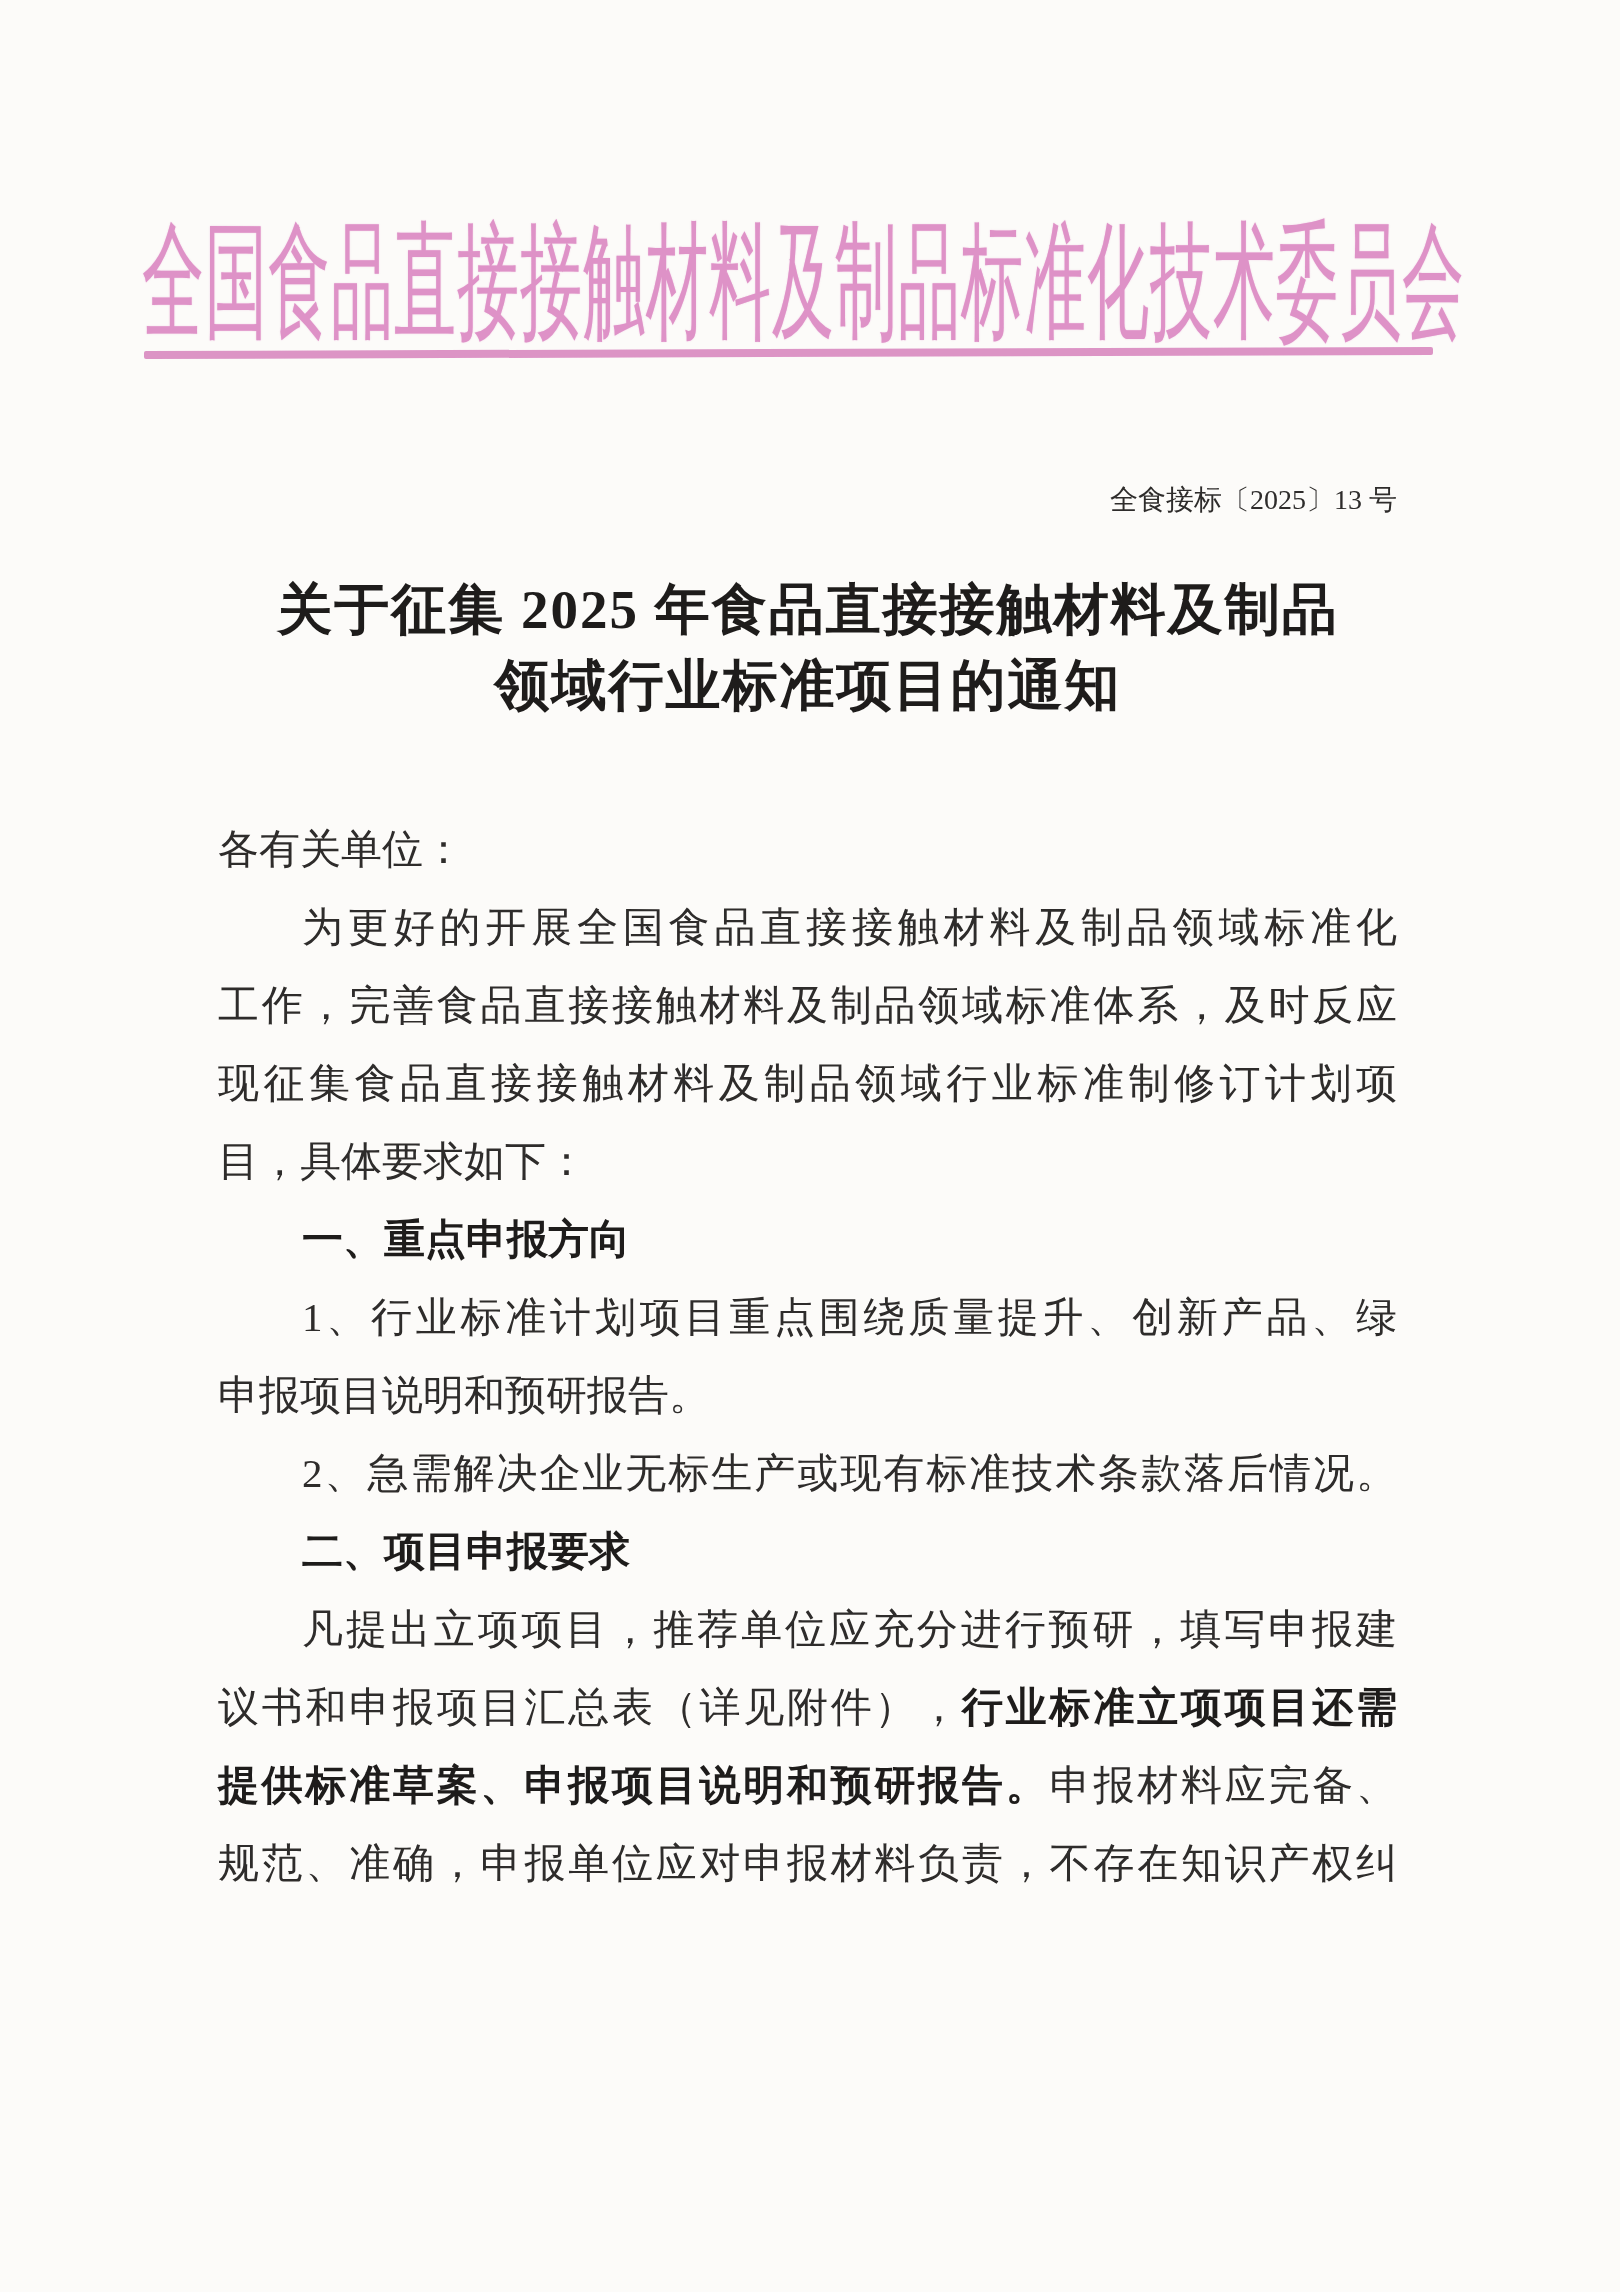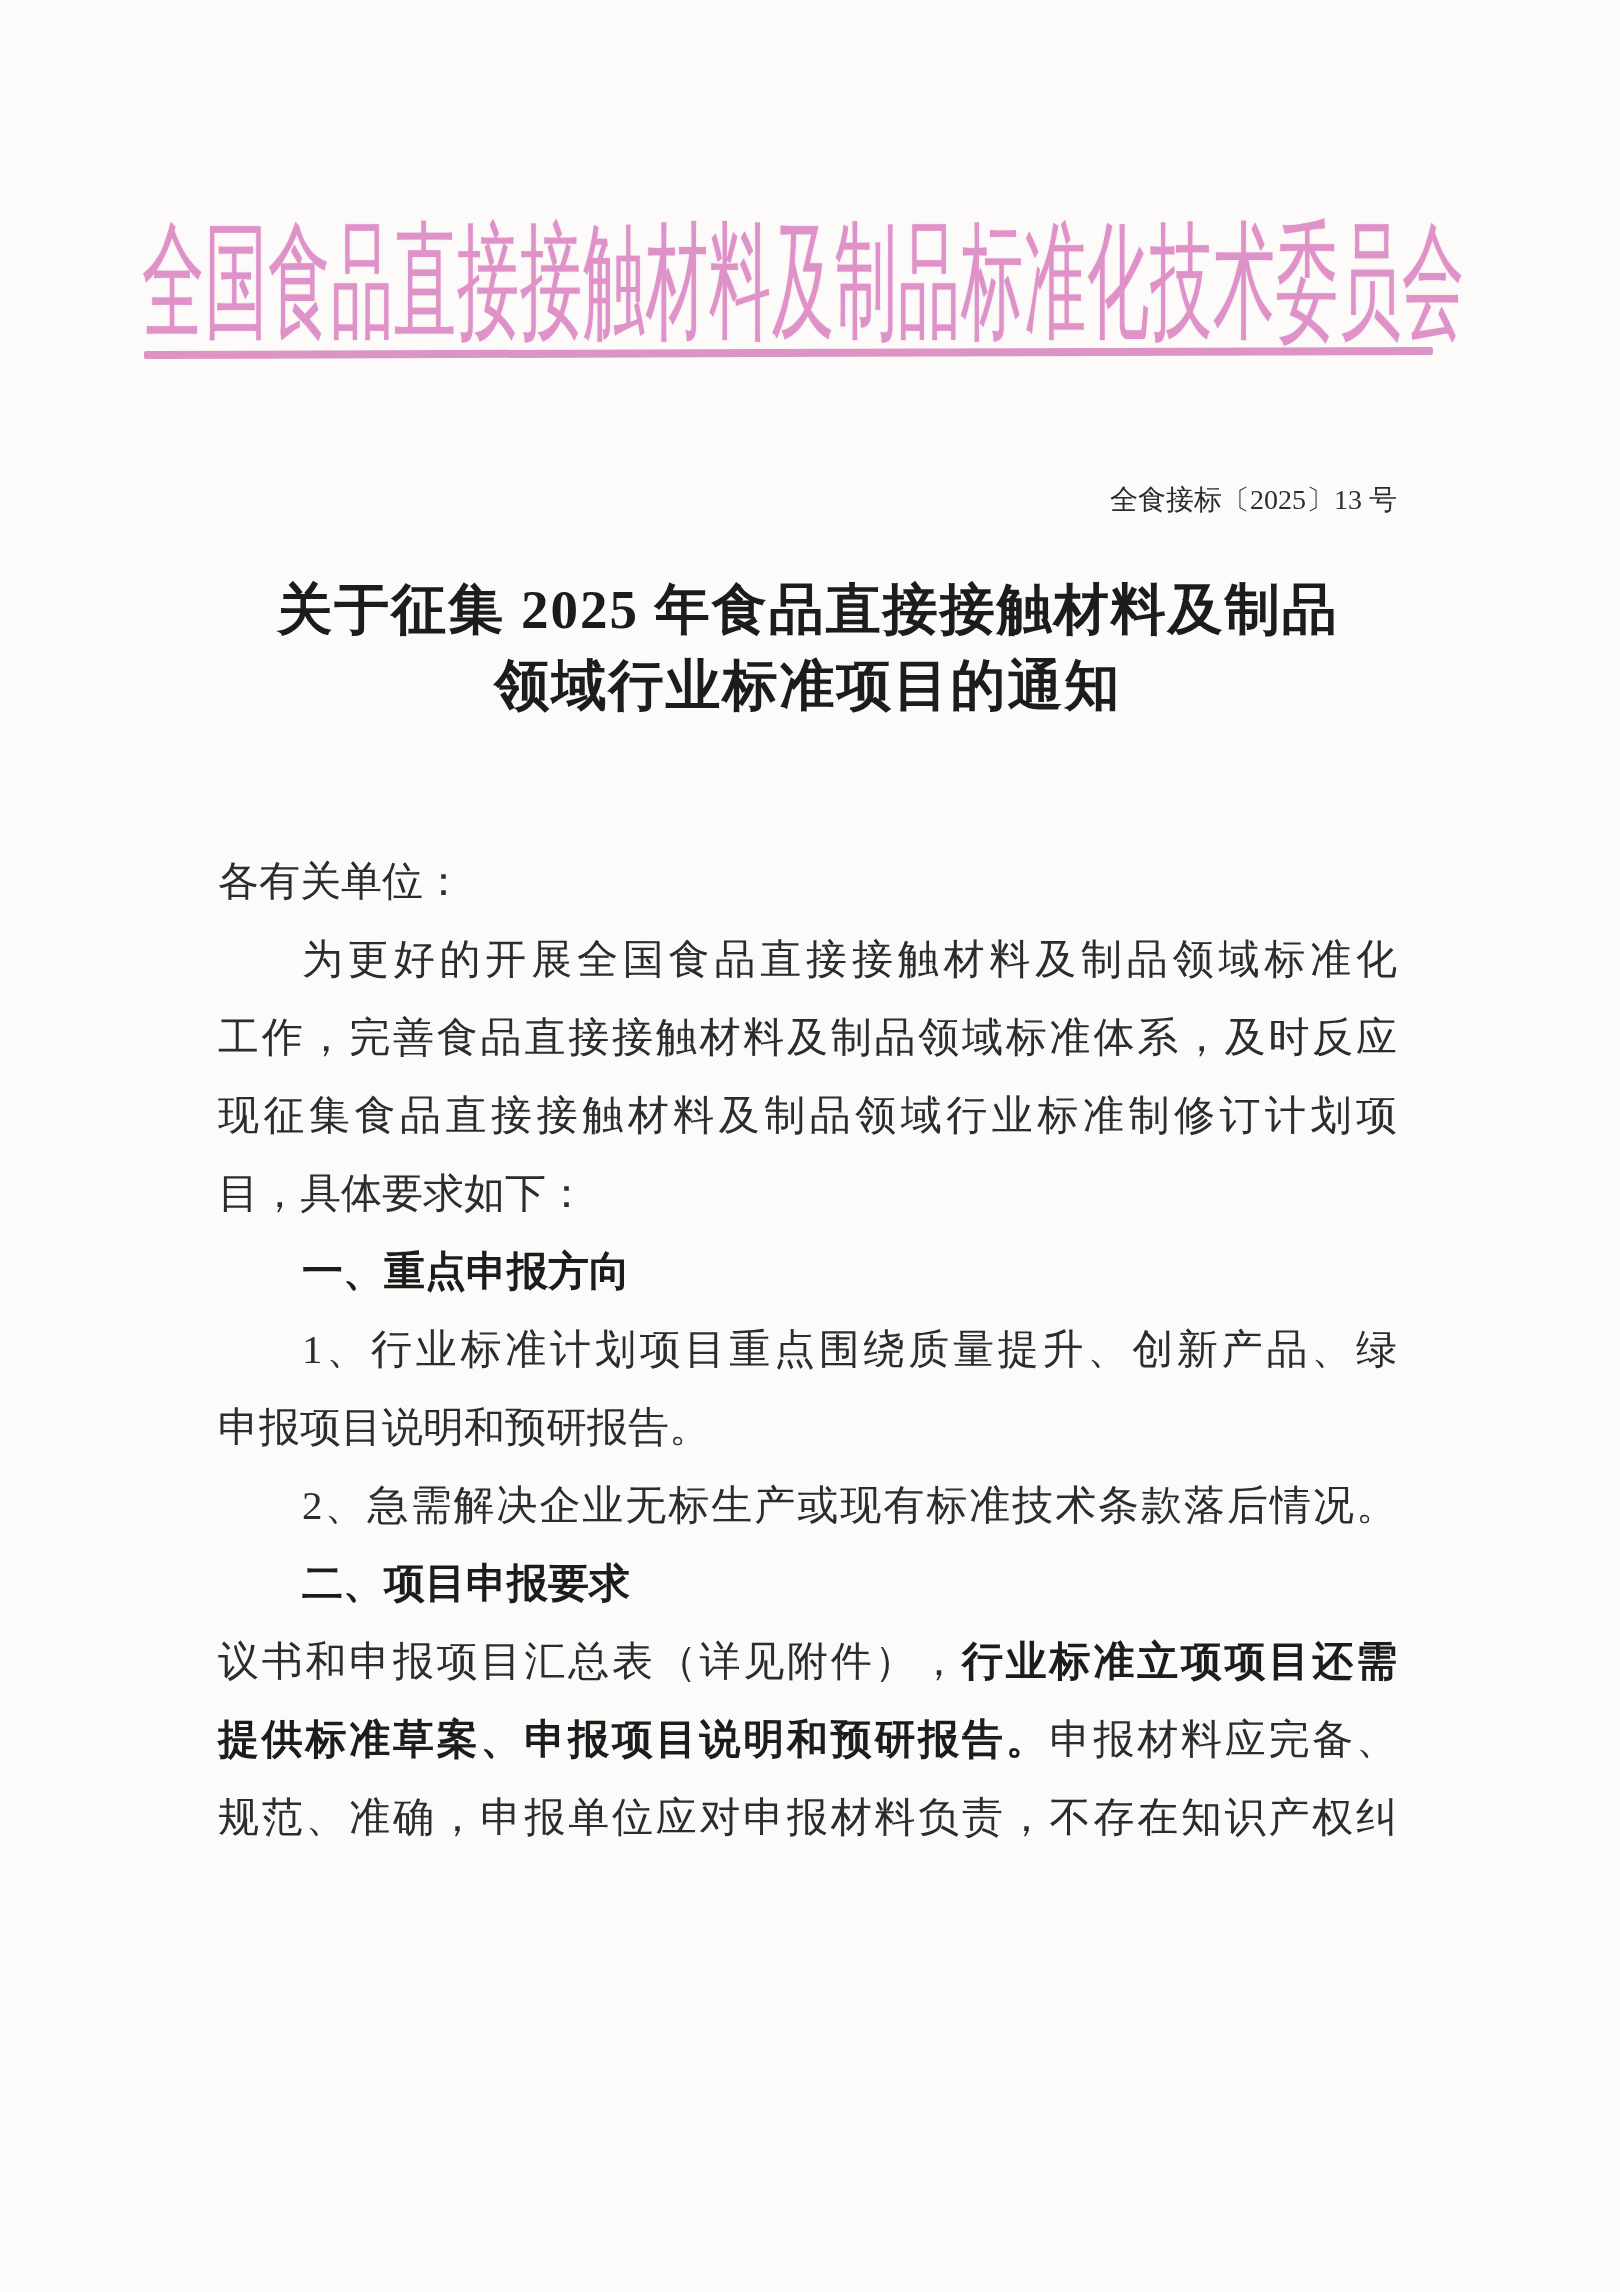--- a/index.html
+++ b/index.html
@@ -67,21 +67,21 @@
     width: 1264px;
     text-align: center;
     font-size: 55px;
     line-height: 76px;
     font-weight: 700;
     letter-spacing: 2px;
     color: var(--ink-dark);
   }
   .body-text {
     position: absolute;
-    top: 842px;
+    top: 810px;
     left: 218px;
     width: 1179px;
     font-size: 41px;
     color: var(--ink);
   }
   .bline {
     height: 78px;
     line-height: 78px;
     white-space: nowrap;
     text-align: left;
@@ -114,19 +114,20 @@
       <div class="bline"><span>各有关单位：</span></div>
       <div class="bline indent fill"><span>为更好的开展全国食品直接接触材料及制品领域标准化</span></div>
       <div class="bline fill"><span>工作，完善食品直接接触材料及制品领域标准体系，及时反应</span></div>
       <div class="bline fill"><span>现征集食品直接接触材料及制品领域行业标准制修订计划项</span></div>
       <div class="bline"><span>目，具体要求如下：</span></div>
       <div class="bline indent"><span class="bold">一、重点申报方向</span></div>
       <div class="bline indent fill"><span>1、行业标准计划项目重点围绕质量提升、创新产品、绿</span></div>
       <div class="bline"><span>申报项目说明和预研报告。</span></div>
       <div class="bline indent fill"><span>2、急需解决企业无标生产或现有标准技术条款落后情况。</span></div>
       <div class="bline indent"><span class="bold">二、项目申报要求</span></div>
+      <div class="bline indent fill"><span>凡提出立项项目，推荐单位应充分进行预研，填写申报建</span></div>
       <div class="bline fill"><span>议书和申报项目汇总表（详见附件），</span><span class="bold">行业标准立项项目还需</span></div>
       <div class="bline fill"><span class="bold">提供标准草案、申报项目说明和预研报告。</span><span>申报材料应完备、</span></div>
       <div class="bline fill"><span>规范、准确，申报单位应对申报材料负责，不存在知识产权纠</span></div>
     </div>
 
 </div>
 
 
 </body></html>

